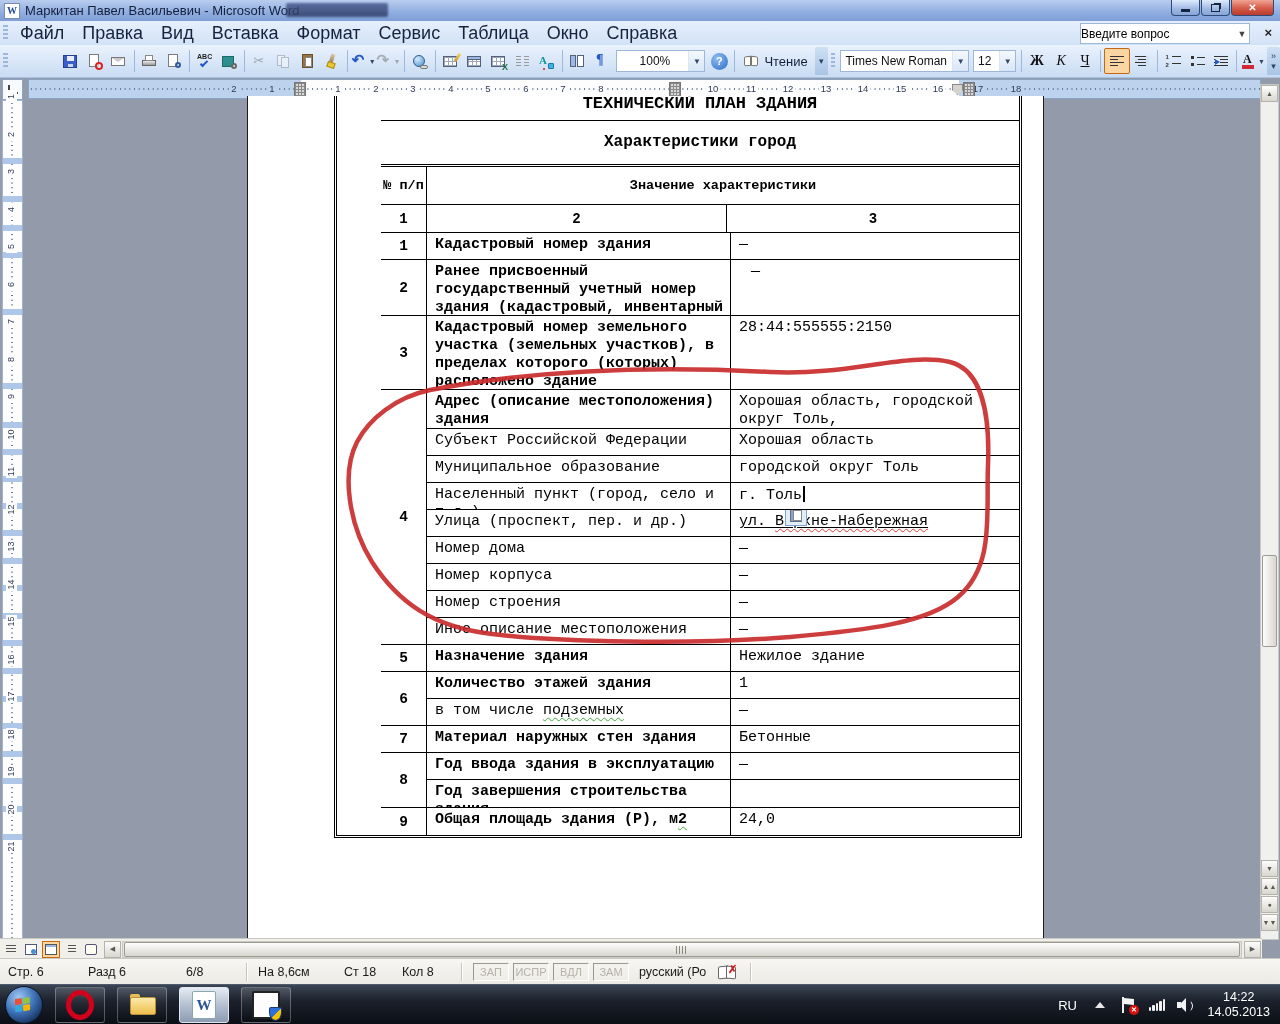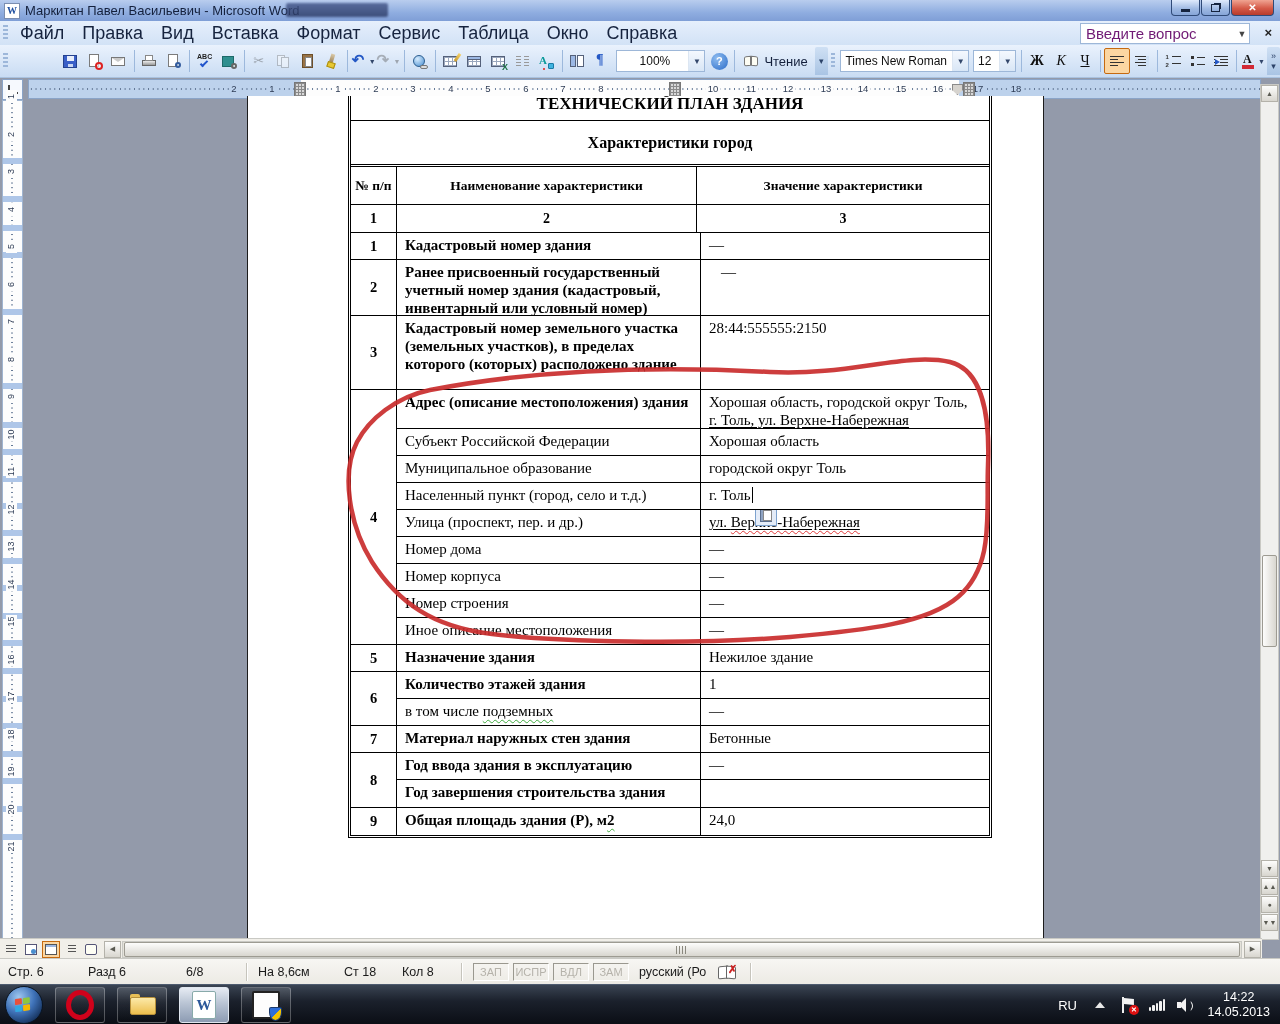--- a/index.html
+++ b/index.html
@@ -13,21 +13,21 @@
   .wbtn{height:15px;border:1px solid #2f4a78;border-top:none;border-radius:0 0 4px 4px;background:linear-gradient(#dfeafc,#9db8e2 60%,#86a5d8);display:flex;align-items:center;justify-content:center;font-size:9px;color:#16243f;margin-left:1px;}
   .wbtn.min{width:27px;}.wbtn.res{width:27px;}
   .wbtn.close{width:41px;background:linear-gradient(#f0a492,#d55a48 55%,#b83b2c);color:#fff;font-weight:bold;font-size:10px;}
   .wbtn .bar{width:9px;height:3px;background:#16243f;margin-top:6px;}
   .wbtn .sq{width:7px;height:6px;border:1px solid #16243f;box-shadow:2px -2px 0 -1px #16243f;}
   
   .menubar{position:absolute;left:0;top:21px;width:1280px;height:24px;background:linear-gradient(#e6effc,#d2e2f6);border-bottom:1px solid #b9cce6;display:flex;align-items:center;}
   .grip{width:5px;height:16px;margin:0 3px;background:repeating-linear-gradient(180deg,#9db7da 0 2px,rgba(0,0,0,0) 2px 4px);}
   .menu-item{font-size:18px;color:#16233e;padding:3px 9px;cursor:default;}
   .qbox{position:absolute;right:30px;top:2px;width:168px;height:19px;background:#fff;border:1px solid #9db7d8;display:flex;align-items:center;}
-  .qbox .qtext{flex:1;font-size:15px;color:#701a75;padding-left:5px;}
+  .qbox .qtext{flex:1;font-size:12px;color:#000000;}
   .qbox .qdd{width:14px;text-align:center;color:#444;font-size:9px;}
   .qclose{position:absolute;right:8px;top:4px;font-size:13px;font-weight:bold;color:#222;}
   
   .toolbar{position:absolute;left:0;top:45px;width:1280px;height:32px;background:linear-gradient(#eaf2fd,#c9dcf3);border-bottom:1px solid #a9c2e0;display:flex;align-items:center;}
   .tbtn{min-width:24px;height:24px;display:flex;align-items:center;justify-content:center;border-radius:2px;position:relative;margin:0 0;}
   .tbtn.dis{opacity:.4;filter:grayscale(1);}
   .tbtn.active{background:#fbd6a2;border:1px solid #c56a11;}
   .tb-sep{width:1px;height:22px;background:#9cb8dc;margin:0 3px;}
   .dd-arrow{font-size:8px;color:#33476b;margin-left:1px;}
   .combo{height:20px;background:#fff;border:1px solid #9db7d8;display:flex;align-items:center;font-size:12px;color:#111;margin:0 2px;}
@@ -101,21 +101,21 @@
   .rpent{position:absolute;top:4px;width:9px;height:9px;background:#d6d3ce;border:1px solid #8a8a8a;clip-path:polygon(50% 100%,100% 55%,100% 0,0 0,0 55%);}
   .tabsel{position:absolute;left:2px;top:79px;width:19px;height:19px;background:#f6f9fe;border:1px solid #8aa4c8;display:flex;align-items:center;justify-content:center;}
   .tabsel .lshape{width:8px;height:7px;border-left:2px solid #444;border-bottom:2px solid #444;}
   .vruler{position:absolute;left:2px;top:100px;width:19px;height:838px;background:#fdfdfd;border:1px solid #9fb4d0;}
   .vruler .vdots{position:absolute;left:8px;top:0;width:2px;height:100%;background-image:radial-gradient(circle,#5f7492 0.8px,rgba(0,0,0,0) 0.9px);background-size:2px 4.7px;}
   .vnum{position:absolute;left:2px;width:13px;text-align:center;font-size:9px;color:#2e3c55;transform:rotate(-90deg);background:#fdfdfd;line-height:11px;}
   .vband{position:absolute;left:0;width:100%;height:6px;background:#aec6e8;}
   
   .docarea{position:absolute;left:0;top:96px;width:1280px;height:842px;overflow:hidden;}
   .page{position:absolute;left:247px;top:0;width:795px;height:100%;background:#fff;border-left:1px solid #1c1c1c;border-right:1px solid #1c1c1c;}
-  .doc-table{position:absolute;left:100px;top:-8px;width:638px;border:3px double #000;background:#fff;font-family:Liberation Serif, serif;color:#000;}
+  .doc-table{position:absolute;left:86px;top:-8px;width:638px;border:3px double #000;background:#fff;font-family:Liberation Mono, monospace;color:#000;padding-left:44px;}
   .t-title{height:29px;border-bottom:1px solid #000;text-align:center;font-weight:bold;font-size:17px;line-height:26px;overflow:hidden;}
   .t-sub{height:43px;border-bottom:3px double #000;text-align:center;font-weight:bold;font-size:16px;line-height:43px;}
   .t-headrow{display:flex;height:37px;border-bottom:1px solid #000;font-weight:bold;font-size:13.5px;text-align:center;}
   .t-headrow .hc{display:flex;align-items:center;justify-content:center;}
   .t-numrow{display:flex;height:27px;border-bottom:1px solid #000;font-weight:bold;font-size:14px;text-align:center;}
   .t-numrow .hc{display:flex;align-items:center;justify-content:center;}
   .hc1{width:45px;border-right:1px solid #000;}
   .hc2{width:299px;border-right:1px solid #000;}
   .hc3{flex:1;}
   .trow{display:flex;}
@@ -463,21 +463,20 @@
       </div>
   </div>
 
   <div class="docarea">
     <div class="page">
       <div class="doc-table">
         <div class="t-title">ТЕХНИЧЕСКИЙ ПЛАН ЗДАНИЯ</div>
         <div class="t-sub">Характеристики город</div>
         <div class="t-headrow" id="t-headrow">
             <div class="hc hc1">№ п/п</div>
-            <div class="hc hc2">Наименование характеристики</div>
             <div class="hc hc3">Значение характеристики</div>
           </div>
         <div class="t-numrow" id="t-numrow">
             <div class="hc hc1">1</div>
             <div class="hc hc2">2</div>
             <div class="hc hc3">3</div>
           </div>
         <div id="t-body">
             <div class="trow">
               <div class="cnum">1</div>

